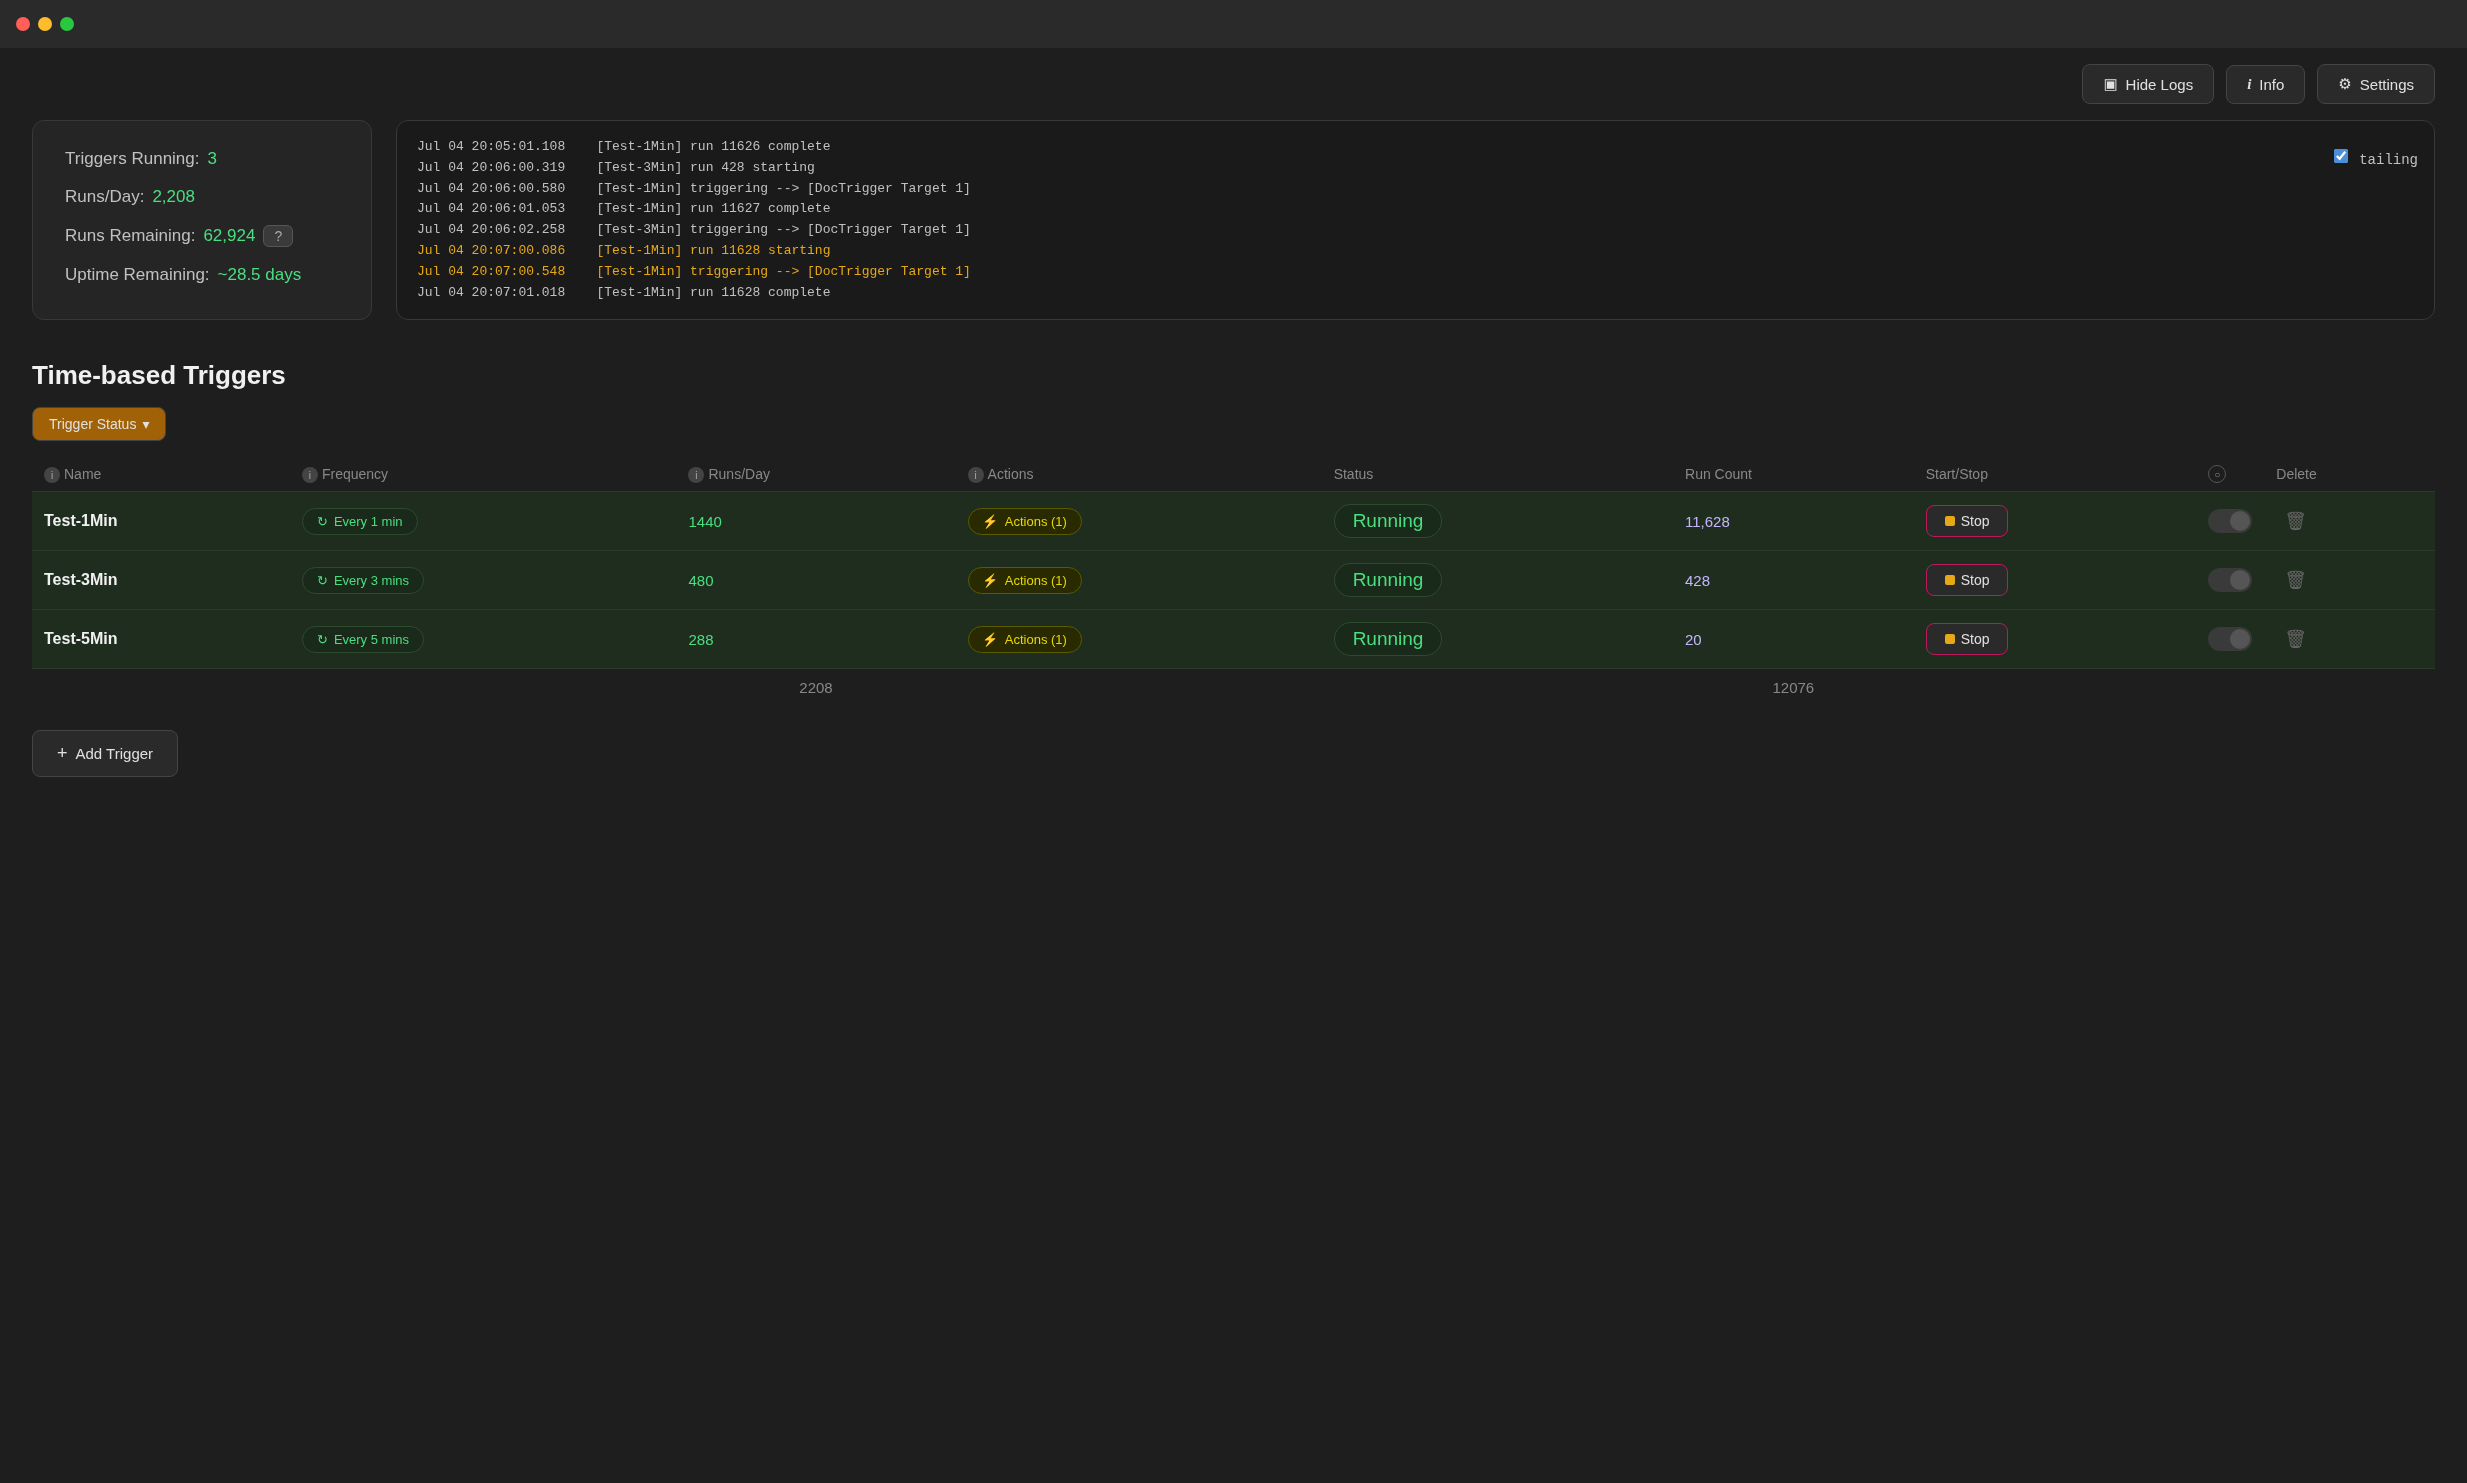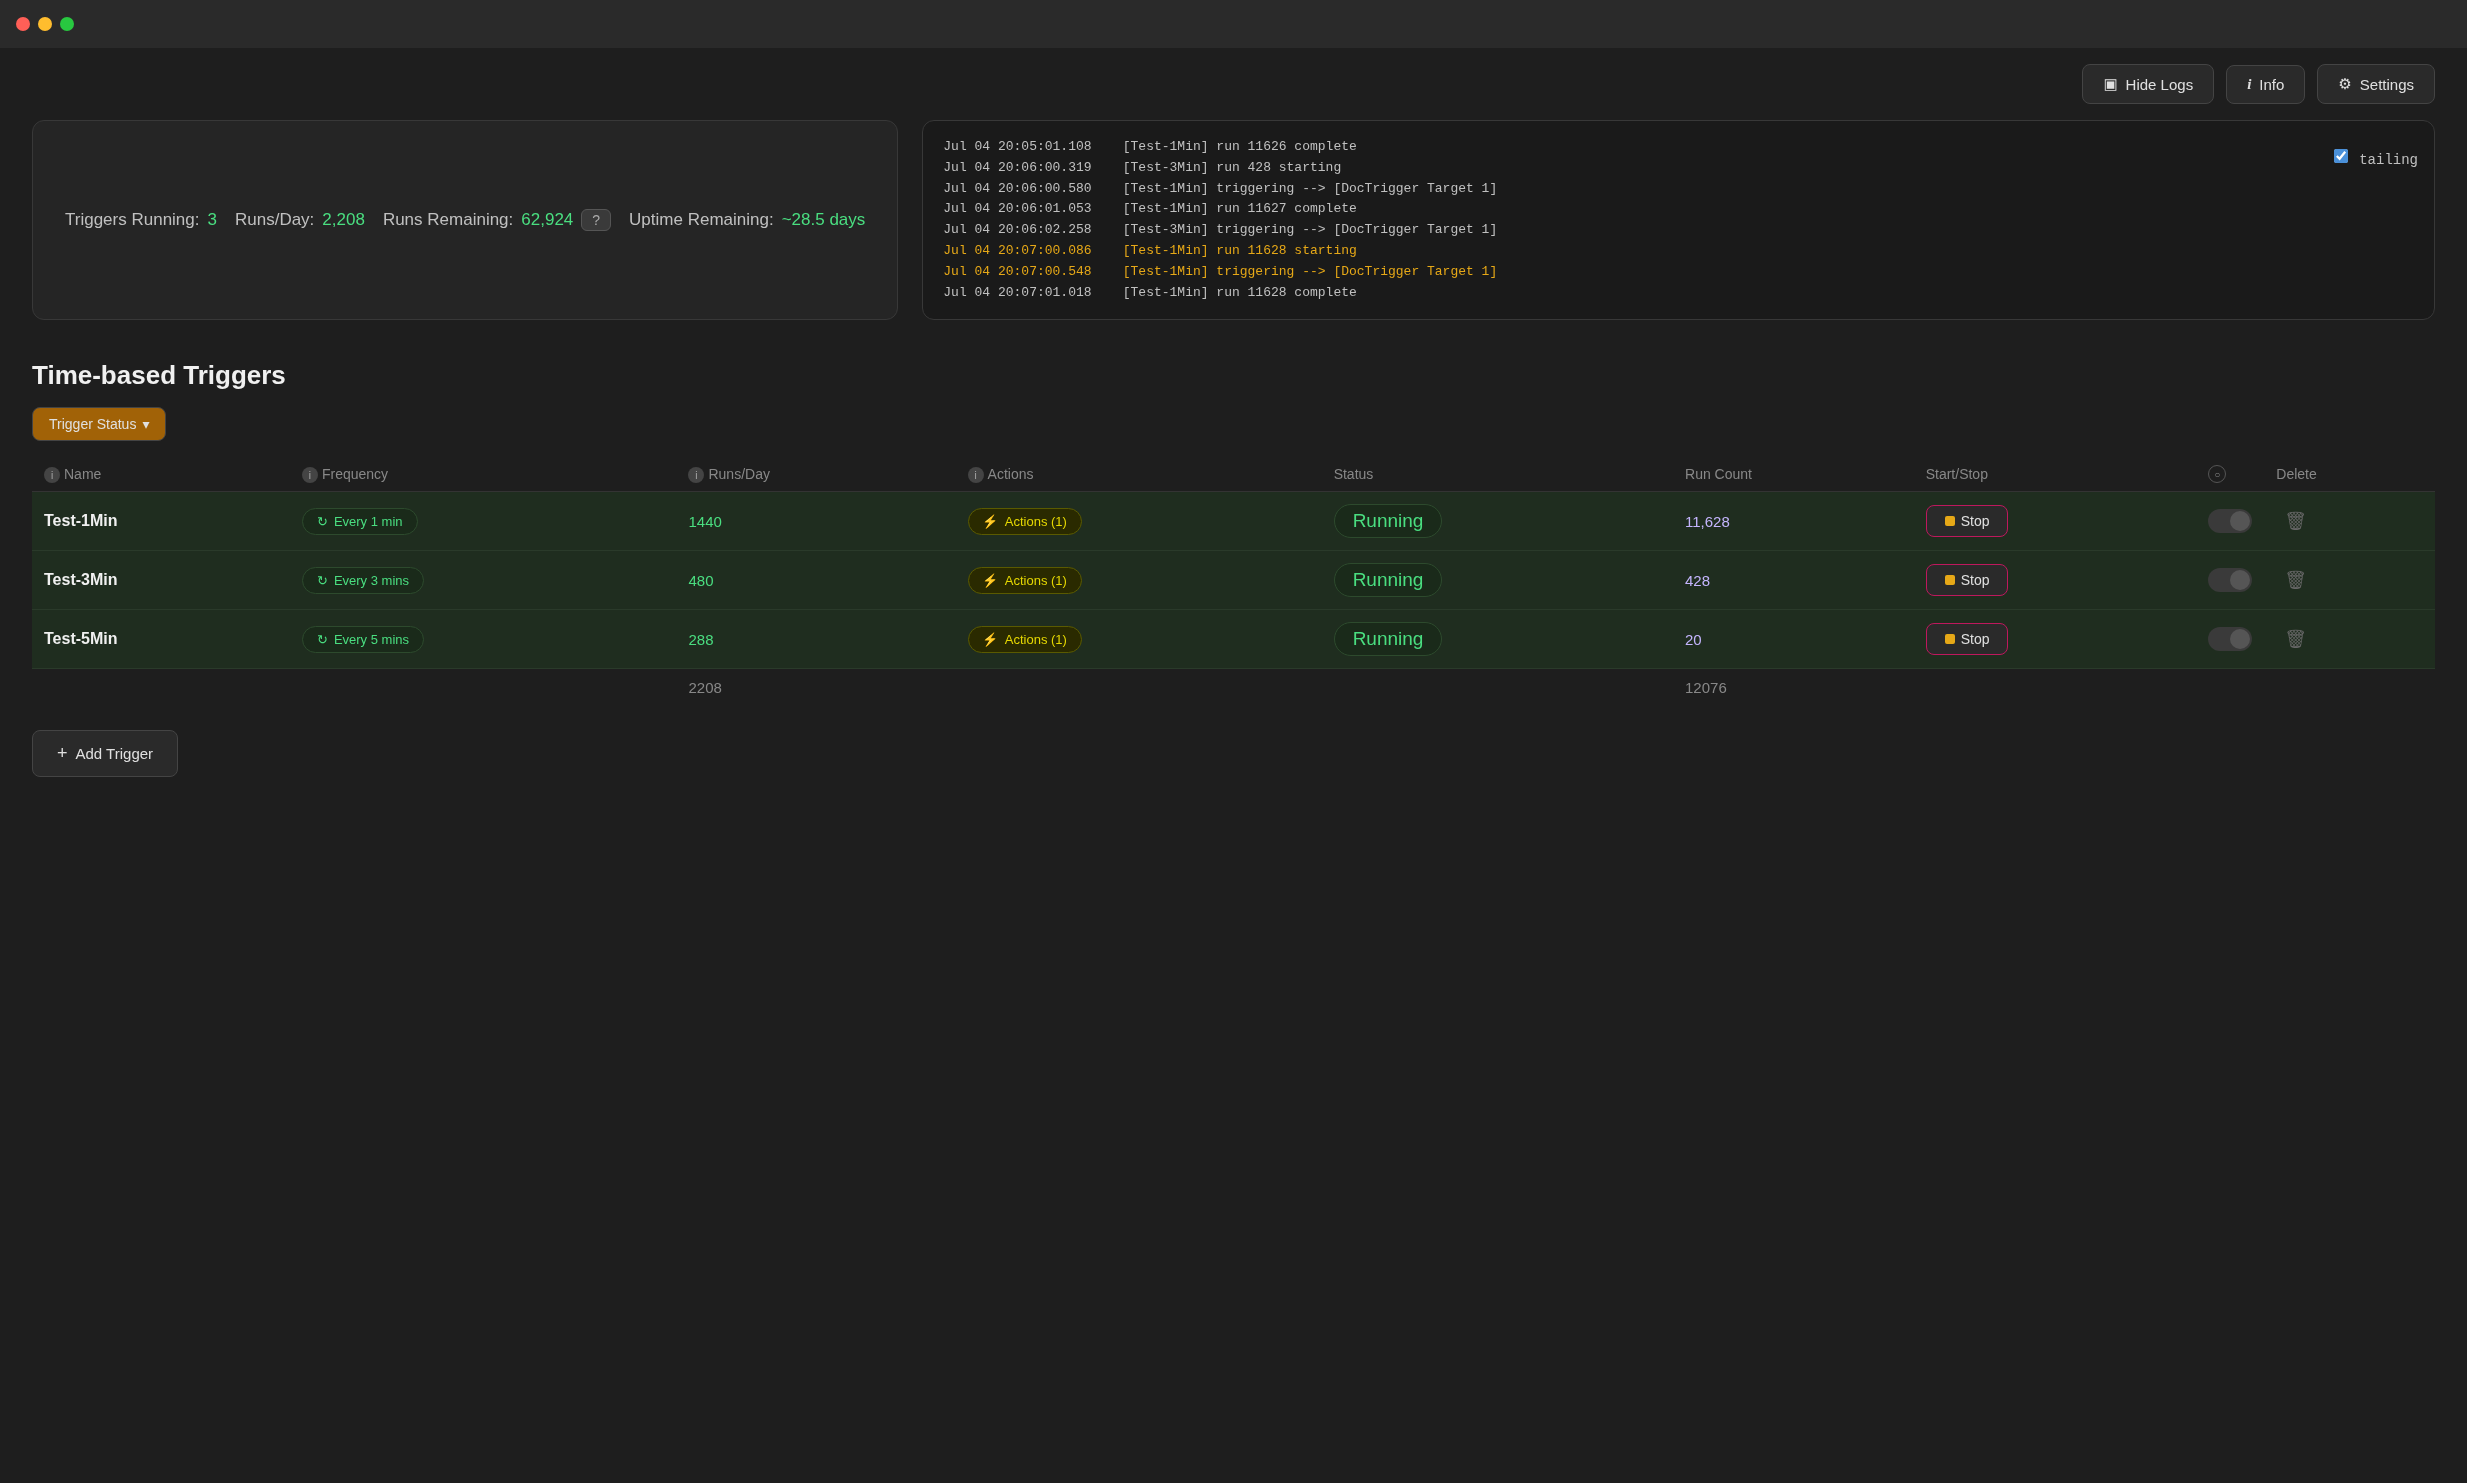--- a/index.html
+++ b/index.html
@@ -75,21 +75,21 @@
     }
 
     
     .stats-card {
       background: #252525;
       border: 1px solid #383838;
       border-radius: 12px;
       padding: 28px 32px;
       min-width: 340px;
       display: flex;
-      flex-direction: row;
+      flex-direction: column;
       gap: 18px;
     }
 
     .stat-row {
       display: flex;
       align-items: center;
       gap: 8px;
       font-size: 17px;
       color: #c0c0c0;
     }
@@ -344,20 +344,21 @@
       color: #666;
       font-size: 18px;
       padding: 4px 8px;
     }
 
     .table-totals td {
       color: #888;
       font-size: 15px;
       padding: 10px 12px;
       border-bottom: none;
+      text-align: center;
     }
 
     .totals-val {
       color: #888;
     }
 
     
     .add-trigger-btn {
       background: #2a2a2a;
       border: 1px solid #444;

